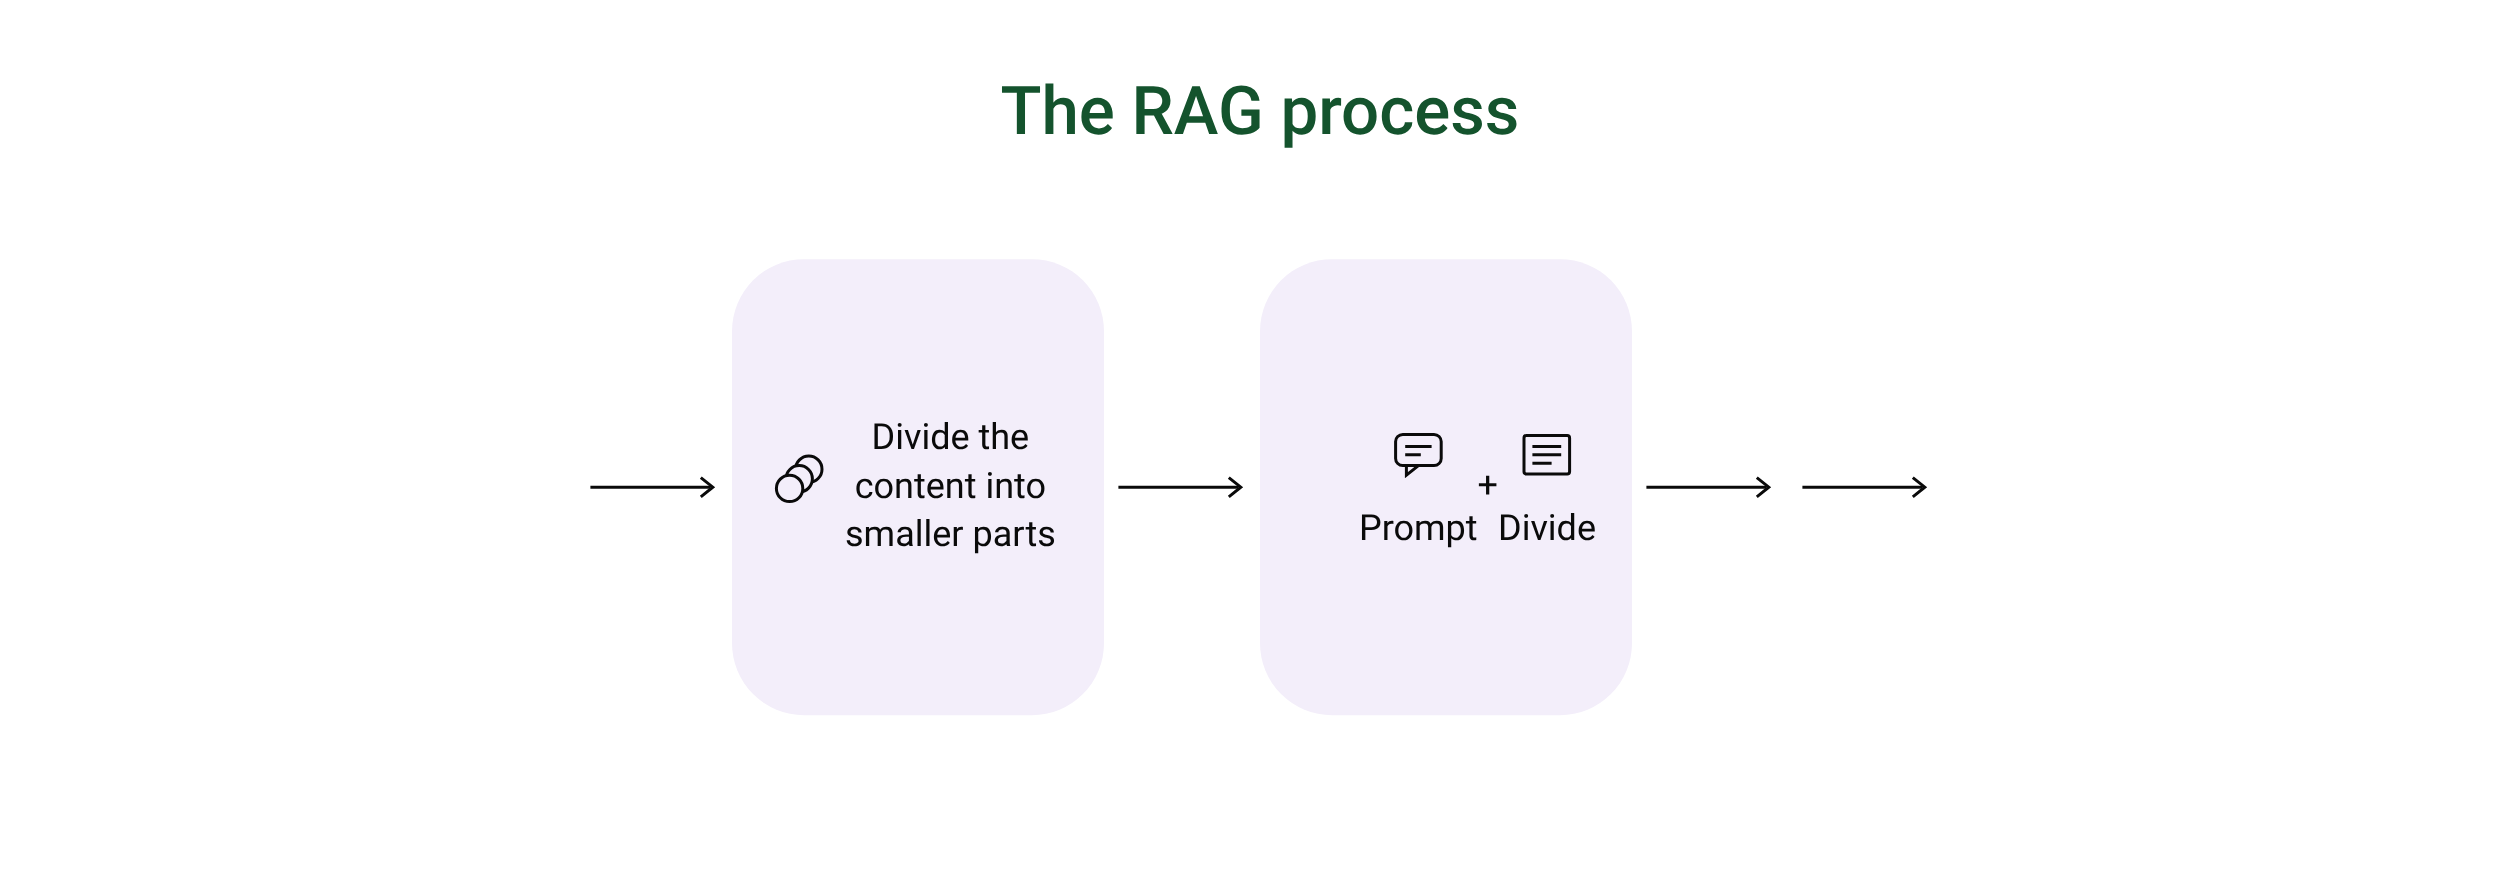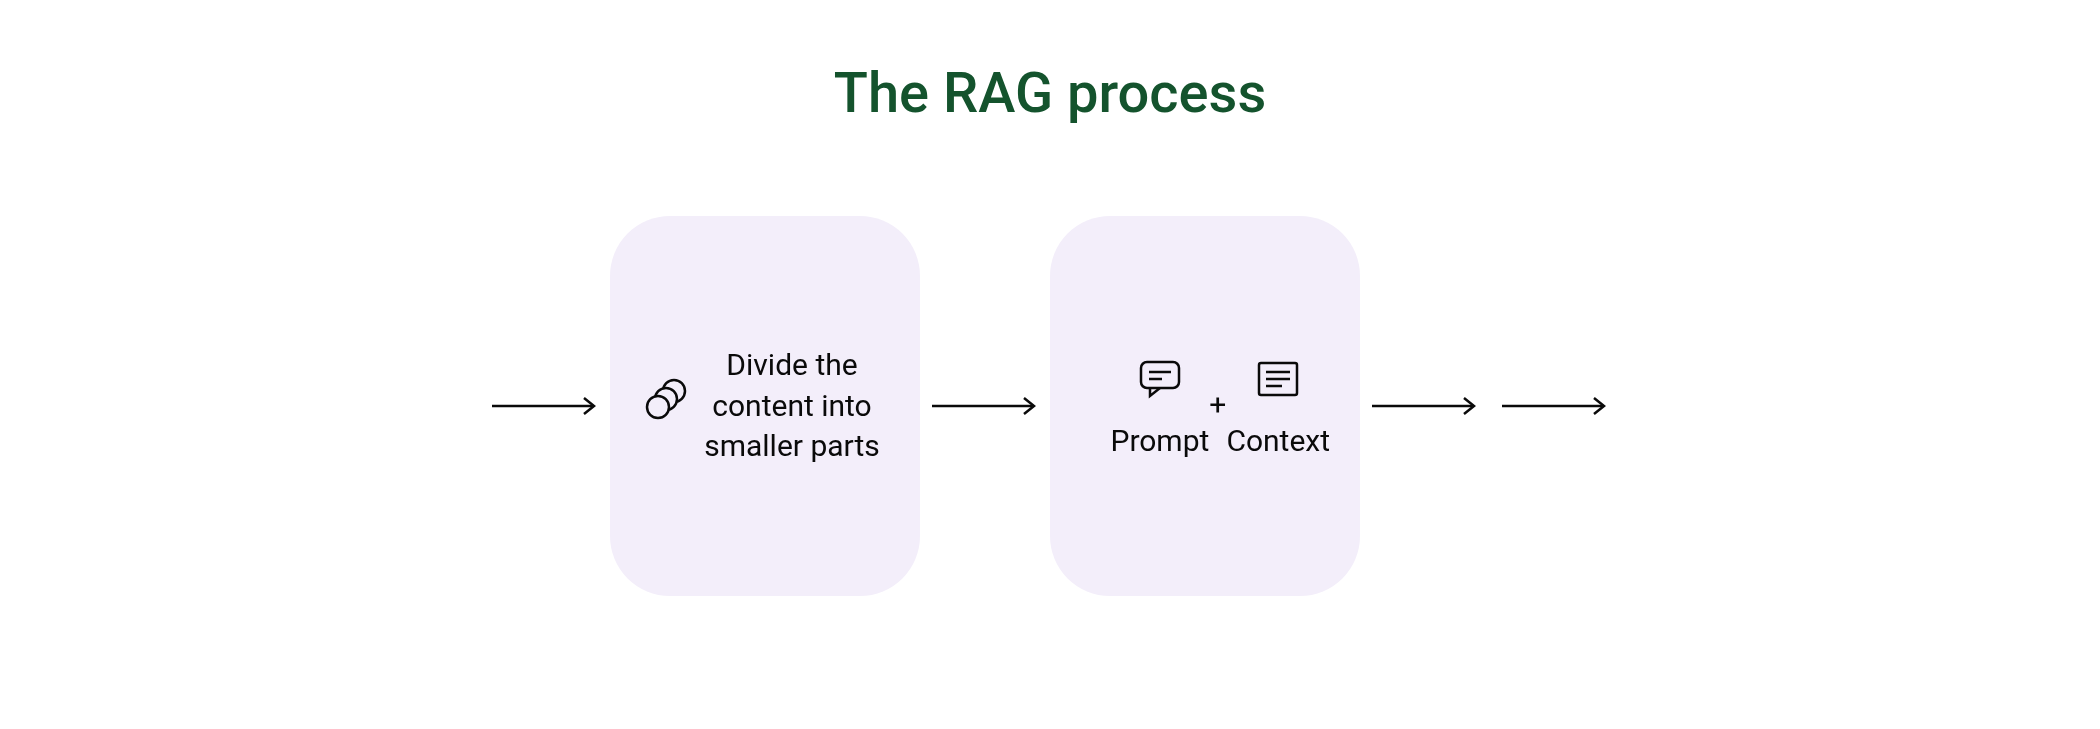--- a/index.html
+++ b/index.html
@@ -121,21 +121,21 @@
     <div class="plus">+</div>
     <div class="inner-group">
       <div class="icon-slot">
         <svg width="44" height="38" viewBox="0 0 44 38" fill="none" stroke="#0a0a0a" stroke-width="2.5">
           <rect x="3" y="3" width="38" height="32" rx="2"></rect>
           <line x1="10" y1="12" x2="34" y2="12"></line>
           <line x1="10" y1="19" x2="34" y2="19"></line>
           <line x1="10" y1="26" x2="26" y2="26"></line>
         </svg>
       </div>
-      <div class="label">Context</div>
+      <div class="label">Divide</div>
     </div>
   </div>
 
   <div class="arrow-wrap">
     <svg width="110" height="24" viewBox="0 0 110 24" fill="none" stroke="#0a0a0a" stroke-width="2.5">
       <line x1="2" y1="12" x2="102" y2="12"></line>
       <path d="M94 4 L104 12 L94 20"></path>
     </svg>
   </div>
 

